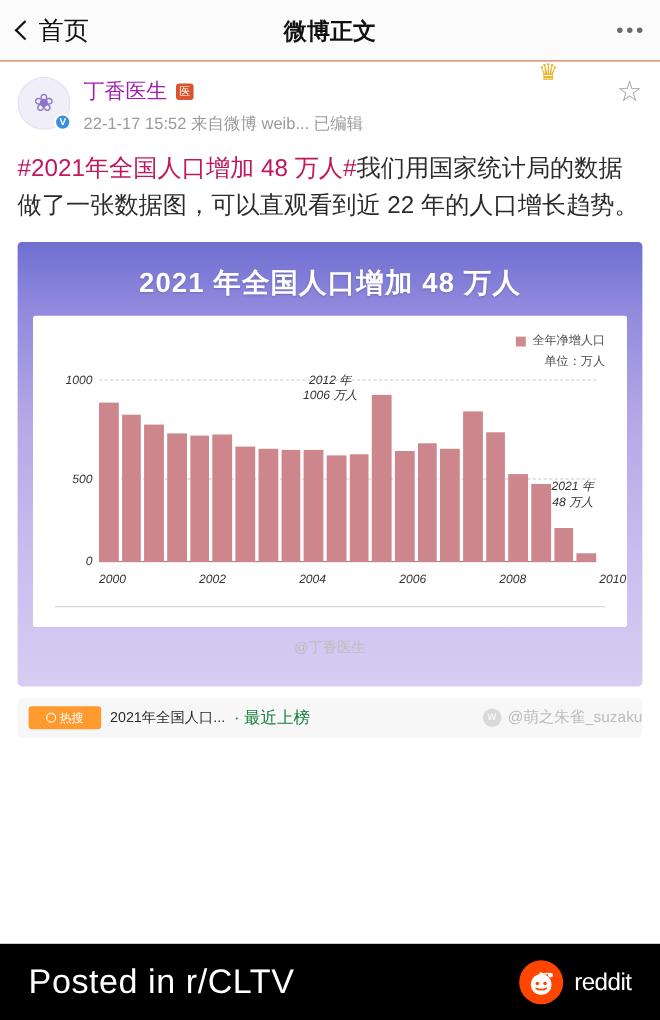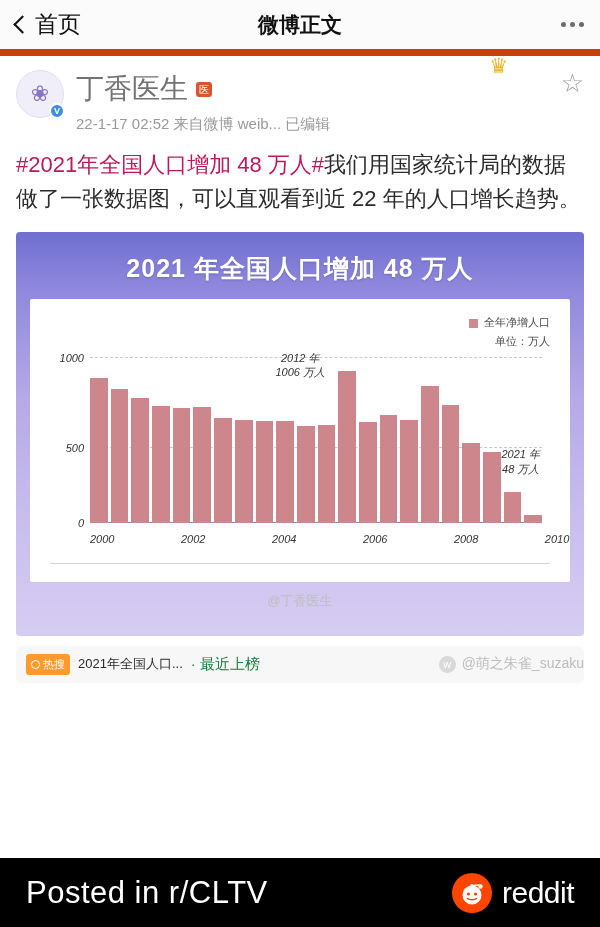--- a/index.html
+++ b/index.html
@@ -16,21 +16,21 @@
   }
 
   
   .navbar {
     position: relative;
     height: 56px;
     background: #fbfbfb;
     display: flex;
     align-items: center;
     padding: 0 16px;
-    border-bottom: 7px solid #c2410c;
+    border-bottom: 1px solid #c2410c;
   }
   .nav-back {
     display: flex; align-items: center;
     gap: 4px;
     color: #111;
   }
   .chev {
     width: 13px; height: 13px;
     border-left: 2.6px solid #111;
     border-bottom: 2.6px solid #111;
@@ -78,21 +78,21 @@
   }
   .v-badge {
     position: absolute; right: -2px; bottom: -2px;
     width: 16px; height: 16px; border-radius: 50%;
     background: #3b8fe0; border: 2px solid #fff;
     color: #fff; font-size: 9px; font-weight: bold;
     display: flex; align-items: center; justify-content: center;
   }
   .names { flex: 1; min-width: 0; }
   .name-row { display: flex; align-items: center; gap: 8px; }
-  .uname { font-size: 28px; color: #737373; font-weight: 500; text-align: right; }
+  .uname { font-size: 19px; color: #a21caf; font-weight: 500; text-align: right; }
   .medal {
     background: #d8562f; color: #fff;
     font-size: 10px; border-radius: 3px;
     padding: 2px 3px; line-height: 1.1;
     display: inline-block;
   }
   .meta {
     margin-top: 7px;
     font-size: 15px; color: #9a9a9a;
     white-space: nowrap; overflow: hidden; text-overflow: ellipsis;
@@ -225,21 +225,21 @@
     margin: 10px 16px 0 16px;
     display: flex; align-items: center; gap: 8px;
     background: #f7f7f7;
     border-radius: 6px;
     padding: 8px 10px;
     position: relative;
   }
   .hot-badge {
     background: #ff9a2e; color: #fff;
     font-size: 11px; border-radius: 3px;
-    padding: 3px 5px; display: flex; align-items: center; gap: 3px;
+    padding: 3px 16px; display: flex; align-items: center; gap: 3px;
     white-space: nowrap;
   }
   .hot-badge .mag {
     display: inline-block; width: 9px; height: 9px;
     border: 1.6px solid #fff; border-radius: 50%;
     position: relative;
   }
   .hot-text { font-size: 13px; color: #2b2b2b; }
   .hot-sub { font-size: 15px; color: #15803d; }
 
@@ -271,21 +271,21 @@
   .reddit {
     display: flex; align-items: center; gap: 10px;
   }
   .reddit-mark {
     width: 40px; height: 40px; border-radius: 50%;
     background: #ff4500;
     position: relative;
     display: flex; align-items: center; justify-content: center;
   }
   .reddit-mark svg { display: block; }
-  .reddit-word { color: #fff; font-size: 30px; letter-spacing: -.5px; }
+  .reddit-word { color: #fff; font-size: 22px; letter-spacing: -.5px; }
 </style>
 </head>
 <body>
 
 <div class="screen">
 
   <div class="navbar">
     <div class="nav-back">
       <span class="chev"></span>
       <span class="nav-back-label">首页</span>
@@ -304,21 +304,21 @@
     <div class="post-head">
       <div class="avatar">
         <span>❀</span>
         <span class="v-badge">V</span>
       </div>
       <div class="names">
         <div class="name-row">
           <span class="uname">丁香医生</span>
           <span class="medal">医</span>
         </div>
-        <div class="meta">22-1-17 02:52  来自微博 weib... 已编辑</div>
+        <div class="meta">22-1-17 15:52  来自微博 weib... 已编辑</div>
       </div>
       <div class="star">☆</div>
     </div>
 
     <div class="post-text">
       <span class="topic">#2021年全国人口增加 48 万人#</span><span>我们用国家统计局的数据做了一张数据图，可以直观看到近 22 年的人口增长趋势。</span>
     </div>
   </div>
 
   <div class="chart-card">

